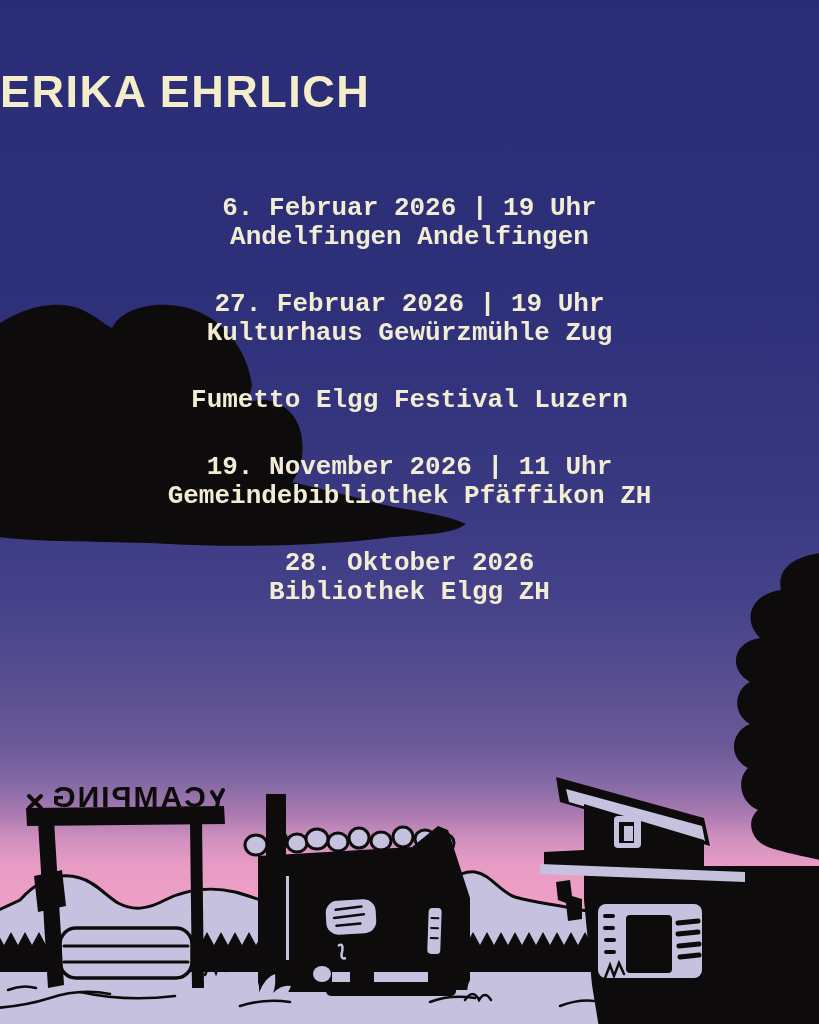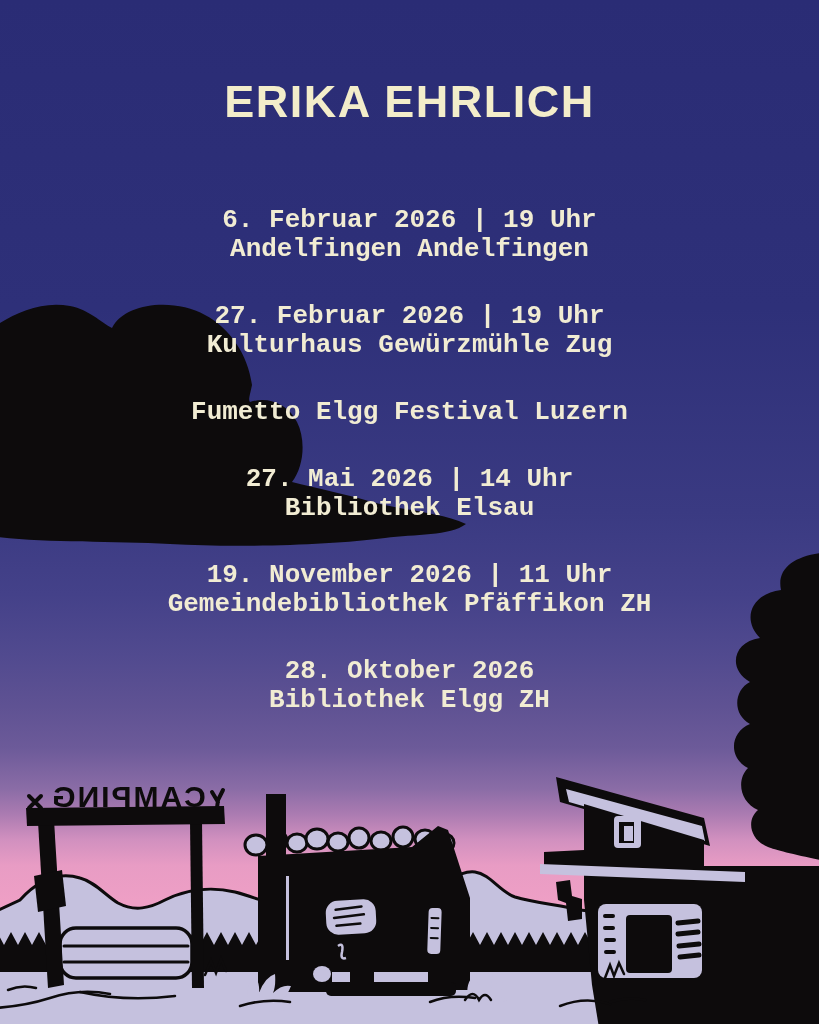--- a/index.html
+++ b/index.html
@@ -27,40 +27,39 @@
       #8a6ca6 77%,
       #ab7bb1 79.5%,
       #d190bf 82%,
       #e89cc4 84.5%,
       #ee9fc5 88%,
       #ef9fc5 100%);
   }
   #scene{position:absolute;inset:0;display:block;}
   .title{
     position:absolute;top:68px;left:0;width:100%;
-    text-align:center;
+    text-align:left;
     color:var(--title-color);
     font-weight:800;
     font-size:45px;
     letter-spacing:1.5px;
     line-height:47px;
     z-index:3;
-    margin-top:10px;
   }
   .events{
     position:absolute;top:194px;left:0;width:100%;
     text-align:center;
     color:var(--text-color);
     font-family:"Liberation Mono","DejaVu Sans Mono",monospace;
     font-weight:bold;
     font-size:26px;
     line-height:29px;
     z-index:3;
   }
-  .event{margin:12px 0 38px 0;}
+  .event{margin:0 0 38px 0;}
   .event-line{white-space:nowrap;}
   .sil{fill:var(--silhouette);}
   .lav{fill:var(--ground);}
   .ink{stroke:var(--silhouette);fill:none;stroke-linecap:round;}
 </style>
 </head>
 <body>
 
 <div id="poster">
 
@@ -207,24 +206,20 @@
         <div class="event-line">Andelfingen Andelfingen</div>
       </div>
       <div class="event">
         <div class="event-line">27. Februar 2026 | 19 Uhr</div>
         <div class="event-line">Kulturhaus Gewürzmühle Zug</div>
       </div>
       <div class="event">
         <div class="event-line">Fumetto Elgg Festival Luzern</div>
       </div>
       <div class="event">
-        <div class="event-line">27. Mai 2026 | 14 Uhr</div>
-        <div class="event-line">Bibliothek Elsau</div>
-      </div>
-      <div class="event">
         <div class="event-line">19. November 2026 | 11 Uhr</div>
         <div class="event-line">Gemeindebibliothek Pfäffikon ZH</div>
       </div>
       <div class="event">
         <div class="event-line">28. Oktober 2026</div>
         <div class="event-line">Bibliothek Elgg ZH</div>
       </div>
     </div>
 
 </div>

